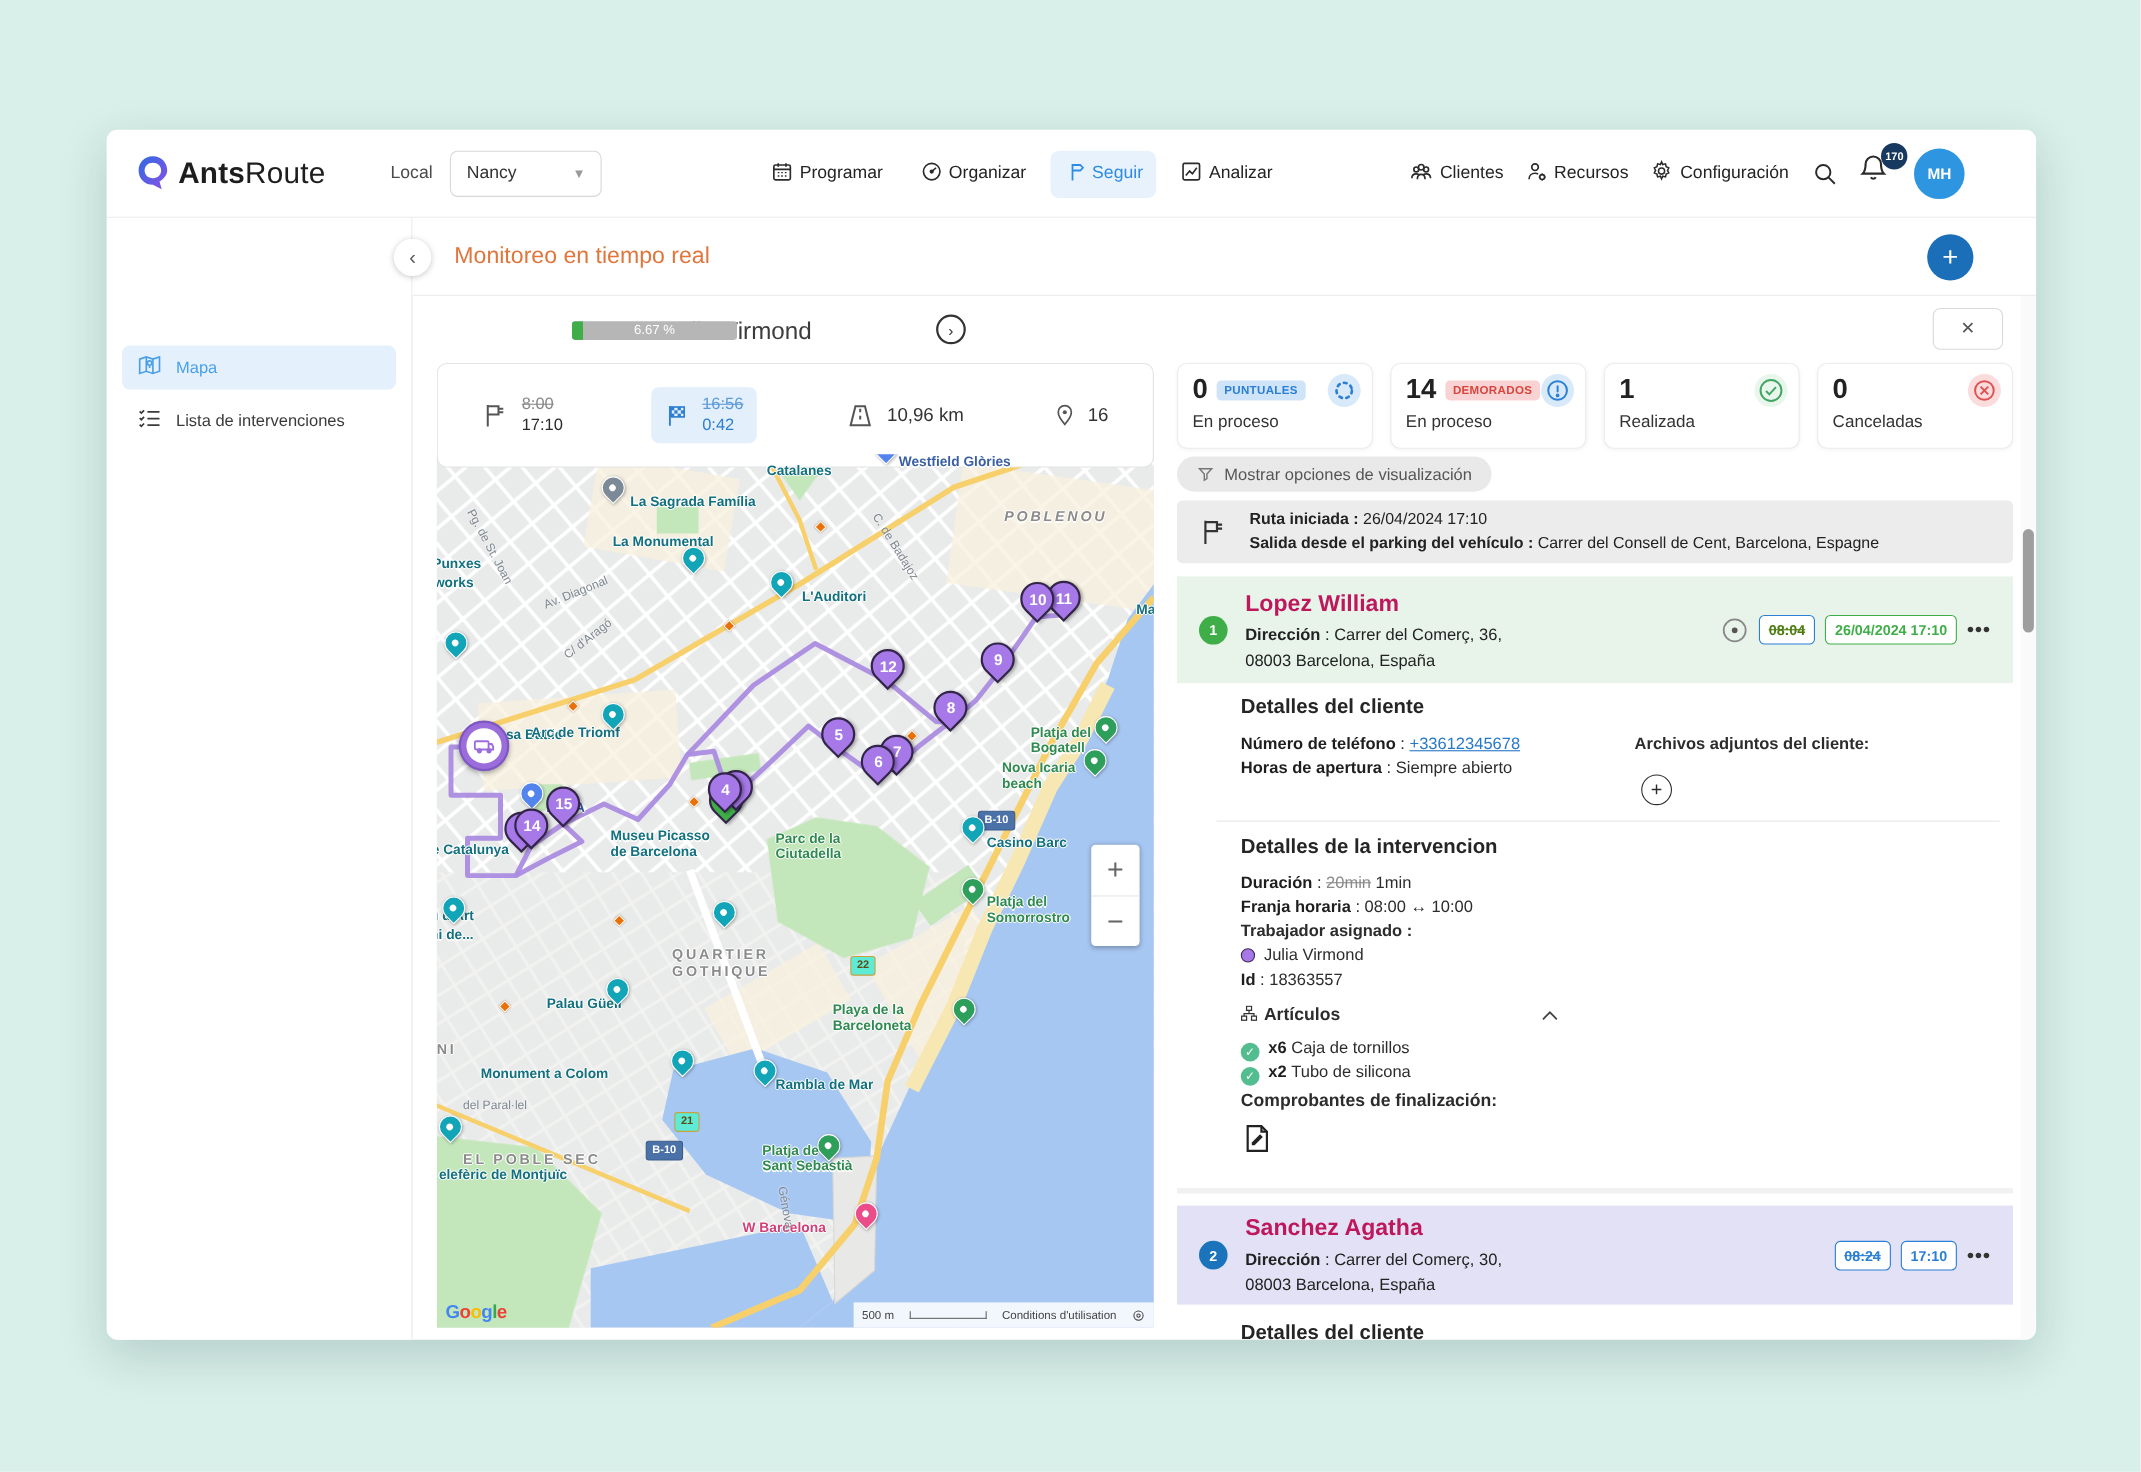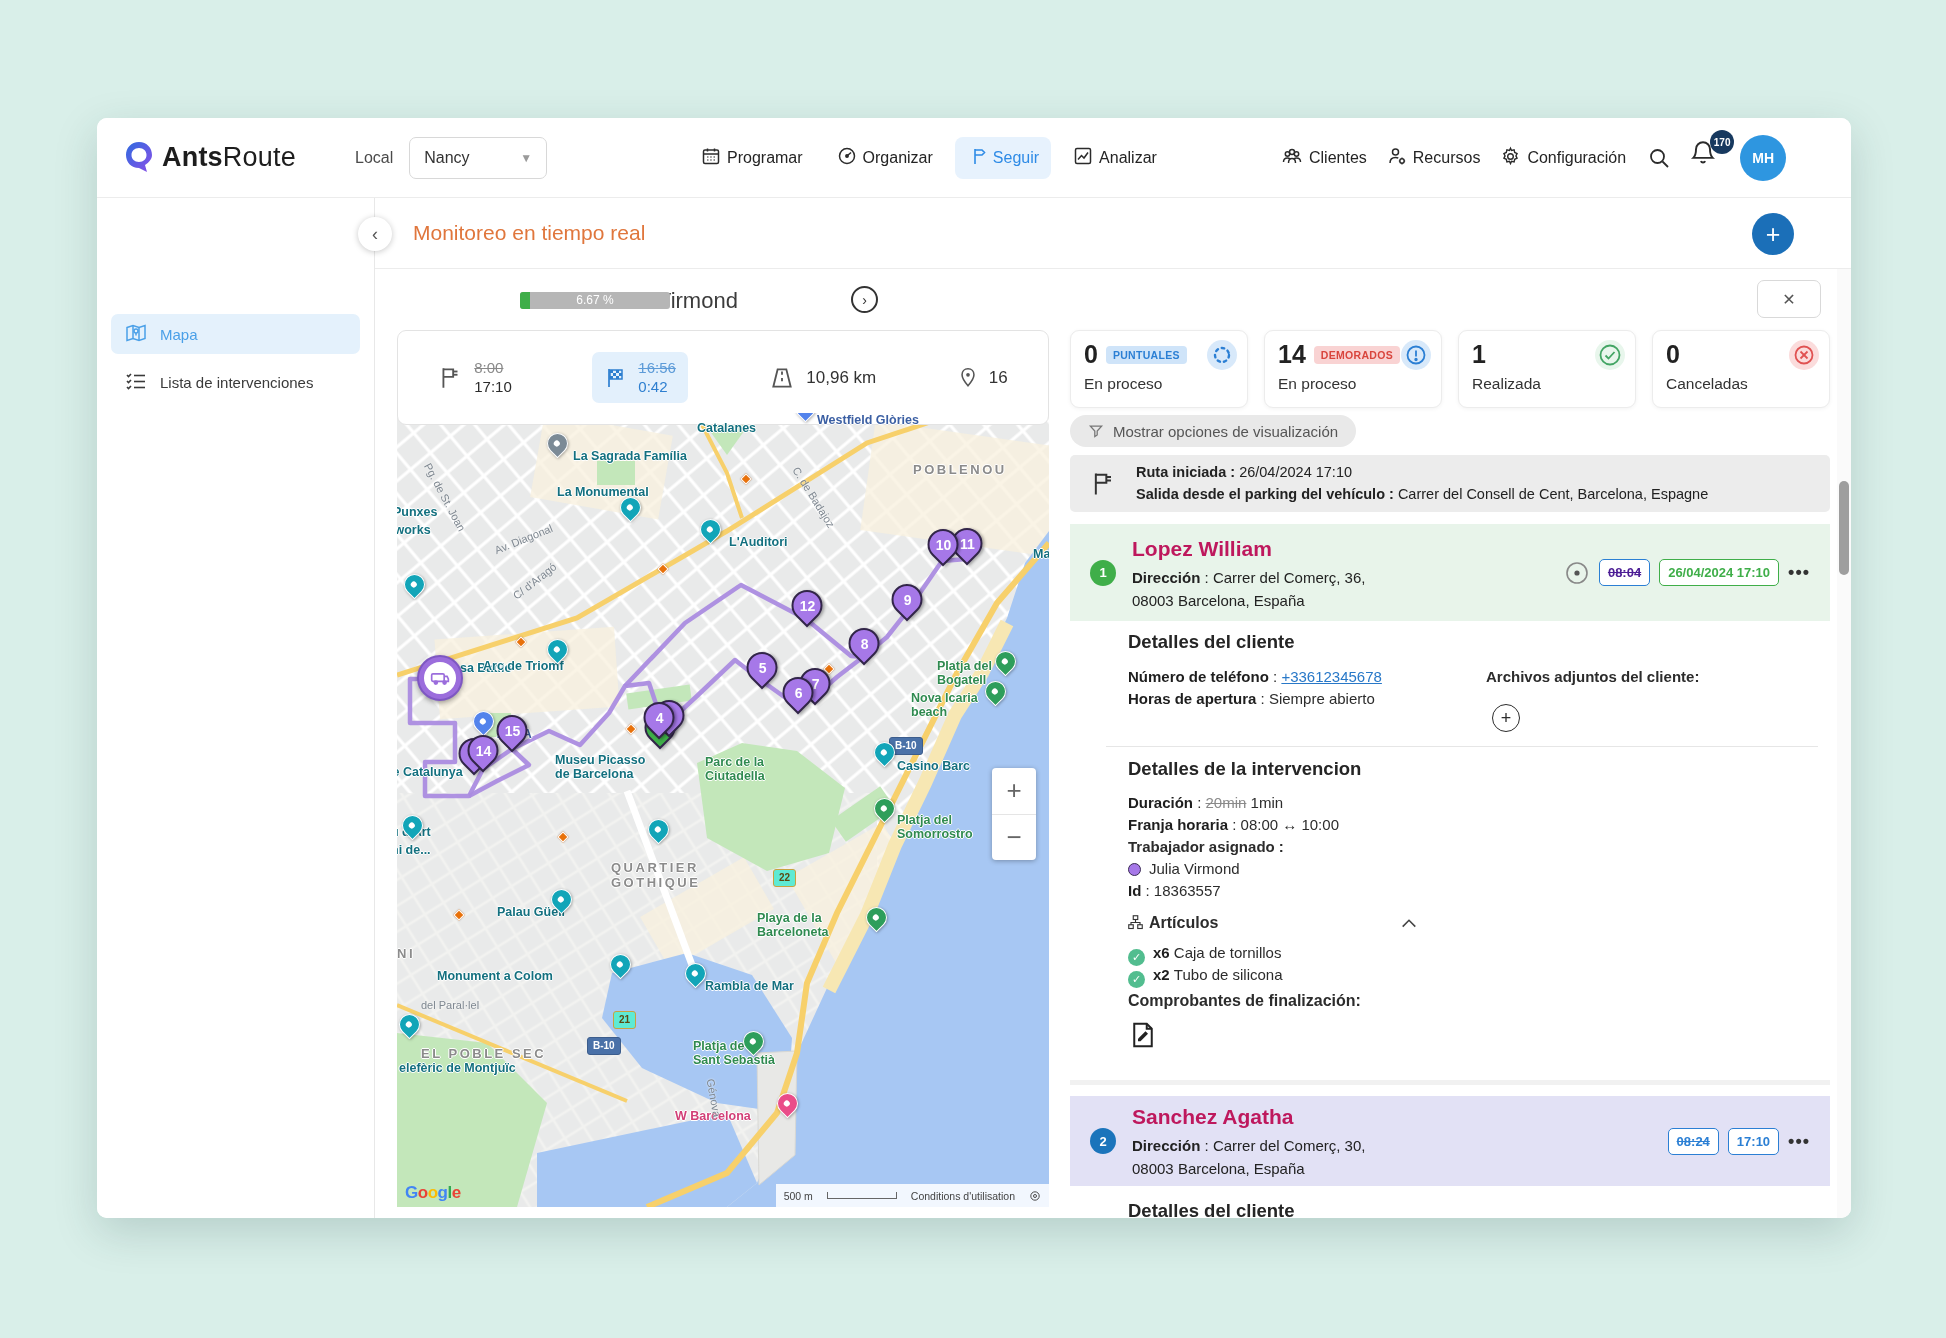--- a/index.html
+++ b/index.html
@@ -399,21 +399,21 @@
     <div class="stop-num" style="background:#3fae49">1</div>
     <div class="stop-main">
       <div class="stop-name">Lopez William</div>
       <div><b>Dirección</b> : <span>Carrer del Comerç, 36,</span><br><span>08003 Barcelona, España</span></div>
     </div>
     <div class="stop-right">
       <svg width="26" height="26" viewBox="0 0 26 26" fill="none">
           <circle cx="13" cy="13" r="10" stroke="#888" stroke-width="1.6"></circle>
           <circle cx="13" cy="13" r="2.6" fill="#555"></circle>
         </svg>
-      <span class="pill blue"><span class="strike" style="color:#4c1d95">08:04</span></span>
+      <span class="pill blue"><span class="strike" style="color:#4d7c0f">08:04</span></span>
       <span class="pill green">26/04/2024 17:10</span>
       <span class="dots">•••</span>
     </div>
   </div>
 
   <div class="detail h-sec" style="top:513px">Detalles del cliente</div>
   <div class="detail" style="top:550px"><b>Número de teléfono</b> : <span class="link">+33612345678</span></div>
   <div class="detail" style="top:572px"><b>Horas de apertura</b> : <span>Siempre abierto</span></div>
   <div class="detail" style="top:550px;left:1389px;font-weight:bold">Archivos adjuntos del cliente:</div>
   <div class="detail" style="top:586px;left:1395px">
@@ -512,21 +512,21 @@
       <path d="M230,378 L298,560" stroke="#ffffff" stroke-width="7" fill="none"></path>
       <path d="M43,252 L43,266 L13,266 L13,310 L58,310 L58,349 L28,349 L28,383 L72,383 L86,356 L115,336 L152,318 L183,332 L212,300 L228,273 L252,270 L262,300 L262,318 L300,283 L338,247 L365,268 L400,293 L417,284 L440,264 L466,244 L490,224 L509,200 L545,148 L569,146" stroke="#ab8ce0" stroke-width="4.5" fill="none" stroke-linejoin="round" opacity=".95"></path>
       <path d="M228,273 L288,210 L344,172 L409,206 L454,243 L466,244" stroke="#ab8ce0" stroke-width="4.5" fill="none" stroke-linejoin="round" opacity=".95"></path>
       <path d="M115,336 L132,352 L100,368 L72,383" stroke="#ab8ce0" stroke-width="4.5" fill="none" stroke-linejoin="round" opacity=".95"></path>
     </svg>
     <div id="map-overlay" style="position:absolute;left:0;top:0;width:652px;height:794px">
         <span class="mlbl k-poi" style="left: 300px; top: 8px;">Catalanes</span>
         <span class="mlbl k-shop" style="left: 420px; top: 0px;">Westfield Glòries</span>
         <span class="mlbl k-poi" style="left: 176px; top: 36px;">La Sagrada Família</span>
         <span class="mlbl k-poi" style="left: 160px; top: 72px;">La Monumental</span>
-        <span class="mlbl k-district" style="left: 516px; top: 50px;">POBLENOU</span>
+        <span class="mlbl k-district" style="left: 516px; top: 50px; font-style: italic;">POBLENOU</span>
         <span class="mlbl k-poi" style="left: 332px; top: 122px;">L'Auditori</span>
         <span class="mlbl k-poi" style="left: -4px; top: 92px;">Punxes</span>
         <span class="mlbl k-poi" style="left: -6px; top: 110px;">lworks</span>
         <span class="mlbl k-street" style="left: 96px; top: 120px; transform: rotate(-22deg);">Av. Diagonal</span>
         <span class="mlbl k-street" style="left: 10px; top: 78px; transform: rotate(62deg);">Pg. de St. Joan</span>
         <span class="mlbl k-street" style="left: 112px; top: 162px; transform: rotate(-38deg);">C/ d'Aragó</span>
         <span class="mlbl k-street" style="left: 382px; top: 78px; transform: rotate(58deg);">C. de Badajoz</span>
         <span class="mlbl k-poi" style="left: 56px; top: 248px;">asa Batlló</span>
         <span class="mlbl k-poi" style="left: 86px; top: 246px;">Arc de Triomf</span>
         <span class="mlbl k-shop" style="left: 100px; top: 314px;">ZARA</span>

